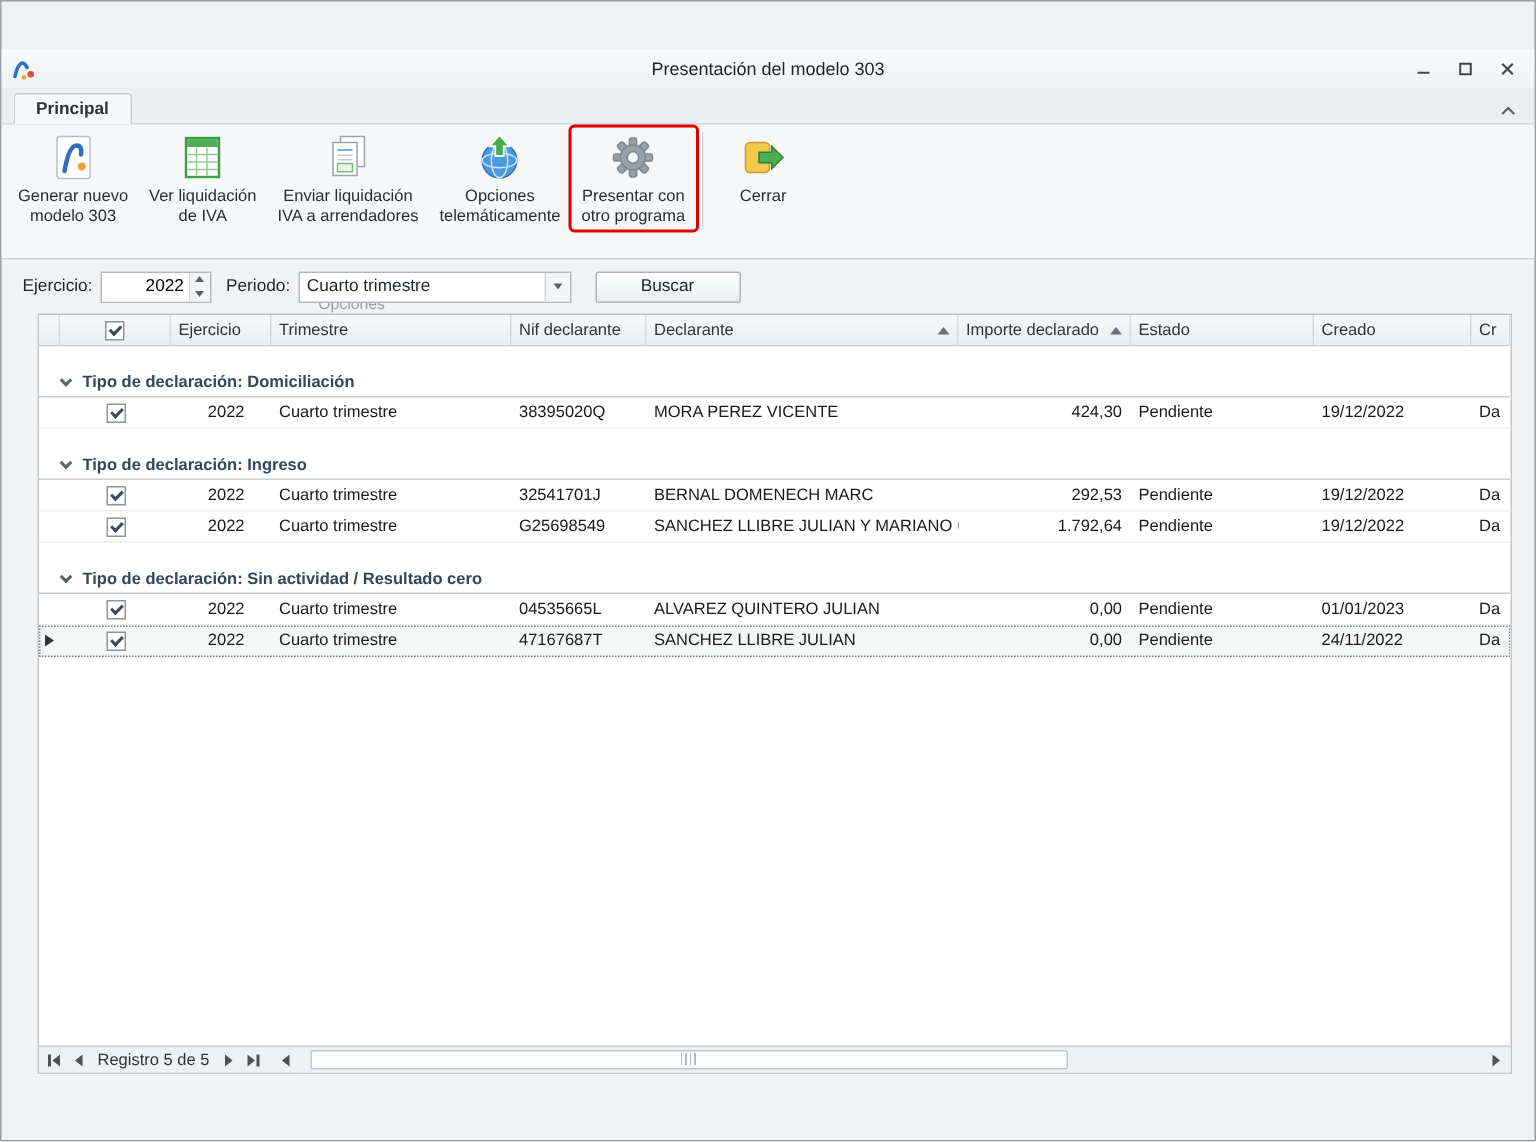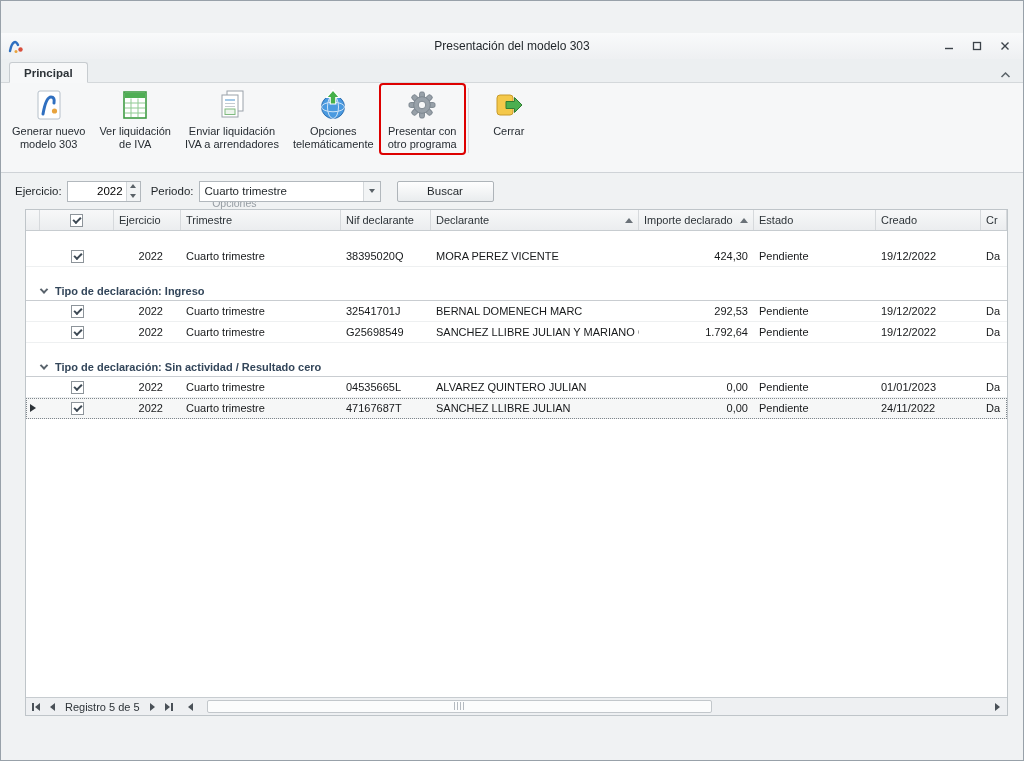--- a/index.html
+++ b/index.html
@@ -267,20 +267,24 @@
             <span>Creado</span>
           </div>
         <div class="gh-cell">
             <span>Cr</span>
           </div>
       </div>
 
       <div class="grid-body">
 
         <div class="group-gap"></div>
+        <div class="group-row">
+          <span class="chev"></span>
+          <span class="glabel">Tipo de declaración: Domiciliación</span>
+        </div>
         <div class="grid-row gcols">
           <div class="cell"></div>
           <div class="cell c">
               <span class="checkbox checked"></span>
             </div>
           <div class="cell num">2022</div>
           <div class="cell">Cuarto trimestre</div>
           <div class="cell">38395020Q</div>
           <div class="cell">MORA PEREZ VICENTE</div>
           <div class="cell r">424,30</div>

